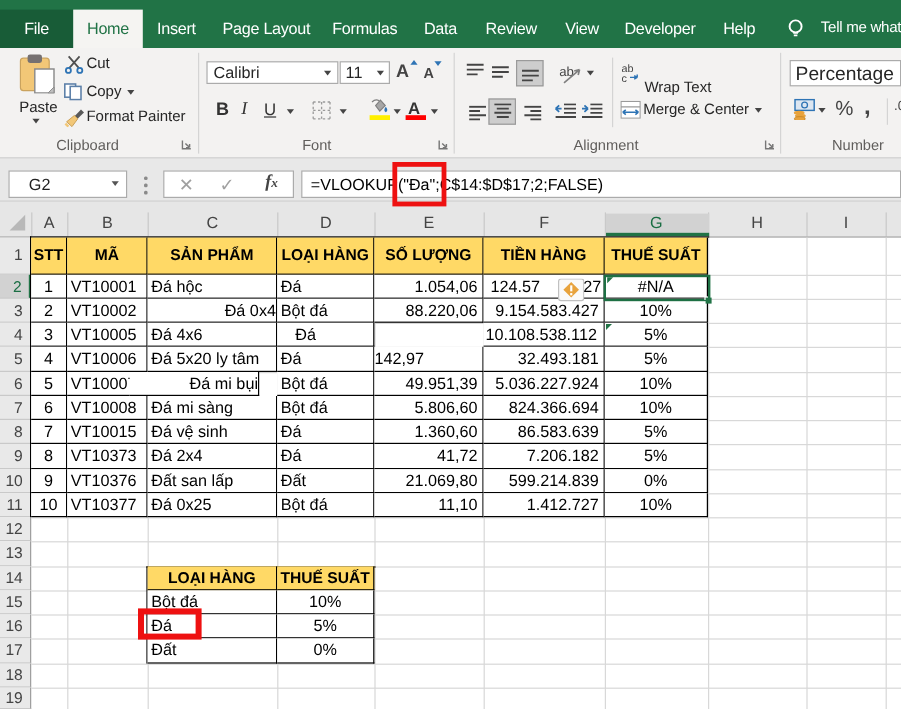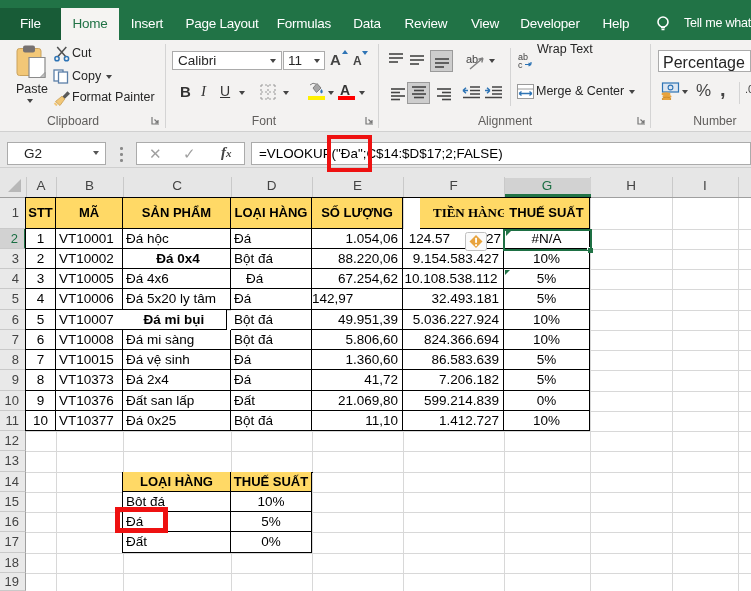--- a/index.html
+++ b/index.html
@@ -155,21 +155,21 @@
 <svg class="abs" style="left:484px;top:86px;" width="19" height="13" viewBox="0 0 19 13">
 <path d="M8 1 H18 M8 4.5 H18 M8 8 H18 M1 11.5 H18" stroke="#444" stroke-width="1.5" fill="none"></path>
 <path d="M1 4.5 L6 4.5 M6 4.5 L3 1.8 M6 4.5 L3 7.2" stroke="#2E74B5" stroke-width="1.5" fill="none"></path>
 </svg>
 <div class="gsep" style="left:510px;top:48px;height:58px;"></div>
 <svg class="abs" style="left:518px;top:52px;" width="17" height="17" viewBox="0 0 17 17">
 <text x="0" y="8" font-size="9" fill="#444" font-family="Liberation Sans">ab</text>
 <text x="0" y="16" font-size="9" fill="#444" font-family="Liberation Sans">c</text>
 <path d="M7 12.5 H13 M13 12.5 L13 10 M13 12.5 L10.5 11 M13 12.5 L10.5 14" stroke="#2E74B5" stroke-width="1.2" fill="none"></path>
 </svg>
-<div class="icolbl" style="left:537px;top:42px;font-size:12.5px;">Wrap Text</div>
+<div class="icolbl" style="left:537px;top:66px;font-size:12.5px;">Wrap Text</div>
 <svg class="abs" style="left:517px;top:84px;" width="17" height="15" viewBox="0 0 17 15">
 <rect x="0.5" y="0.5" width="16" height="14" fill="#fff" stroke="#9a9a9a" stroke-width="1"></rect>
 <path d="M0.5 5 H16.5" stroke="#9a9a9a" stroke-width="1"></path>
 <path d="M2 9.5 H15 M2 9.5 L4.5 7.5 M2 9.5 L4.5 11.5 M15 9.5 L12.5 7.5 M15 9.5 L12.5 11.5" stroke="#2E74B5" stroke-width="1.3" fill="none"></path>
 </svg>
 <div class="icolbl" style="left:536px;top:84px;font-size:12.5px;">Merge &amp; Center</div>
 <div class="caret" style="left:629px;top:90px;"></div>
 <div class="grplbl" style="left:455px;width:100px;">Alignment</div>
 <svg class="abs" style="left:637px;top:116px;" width="10" height="10" viewBox="0 0 10 10">
 <path d="M1 1 L1 8 L8 8" fill="none" stroke="#777" stroke-width="1.2"></path>
@@ -273,53 +273,52 @@
 <div class="hline" style="left:26px;top:532.35px;width:725px;"></div>
 <div class="hline" style="left:26px;top:552.60px;width:725px;"></div>
 <div class="hline" style="left:26px;top:572.85px;width:725px;"></div>
 <div class="abs" style="left:25px;top:197px;width:566px;height:1px;background:#000;"></div>
 <div class="abs" style="left:25px;top:197px;width:1px;height:234.2px;background:#000;"></div>
 <div class="cell hd" style="left:26px;top:198.00px;width:30px;height:30.60px;line-height:29.60px;">STT</div>
 <div class="cell hd" style="left:56px;top:198.00px;width:67px;height:30.60px;line-height:29.60px;">MÃ</div>
 <div class="cell hd" style="left:123px;top:198.00px;width:108px;height:30.60px;line-height:29.60px;">SẢN PHẨM</div>
 <div class="cell hd" style="left:231px;top:198.00px;width:81px;height:30.60px;line-height:29.60px;">LOẠI HÀNG</div>
 <div class="cell hd" style="left:312px;top:198.00px;width:91px;height:30.60px;line-height:29.60px;">SỐ LƯỢNG</div>
-<div class="cell hd" style="left:420px;top:198.00px;width:101px;height:30.60px;line-height:29.60px;font-family:Liberation Serif, serif;">TIỀN HÀNG</div>
+<div class="cell hd" style="left:403px;top:198.00px;width:101px;height:30.60px;line-height:29.60px;">TIỀN HÀNG</div>
 <div class="cell hd" style="left:504px;top:198.00px;width:86px;height:30.60px;line-height:29.60px;">THUẾ SUẤT</div>
 <div class="cell" style="left:26px;top:228.60px;width:30px;height:20.25px;line-height:19.25px;text-align:center;">1</div>
 <div class="cell" style="left:56px;top:228.60px;width:67px;height:20.25px;line-height:19.25px;text-align:left;padding-left:3px;">VT10001</div>
 <div class="cell" style="left:123px;top:228.60px;width:108px;height:20.25px;line-height:19.25px;text-align:left;padding-left:3px;">Đá hộc</div>
 <div class="cell" style="left:231px;top:228.60px;width:81px;height:20.25px;line-height:19.25px;text-align:left;padding-left:3px;">Đá</div>
 <div class="cell" style="left:312px;top:228.60px;width:91px;height:20.25px;line-height:19.25px;text-align:right;padding-right:4px;">1.054,06</div>
 <div class="cell" style="left:403px;top:228.60px;width:101px;height:20.25px;line-height:19.25px;text-align:right;padding-right:4px;"></div>
 <div class="cell" style="left:504px;top:228.60px;width:86px;height:20.25px;line-height:19.25px;text-align:center;">#N/A</div>
 <div class="cell" style="left:26px;top:248.85px;width:30px;height:20.25px;line-height:19.25px;text-align:center;">2</div>
 <div class="cell" style="left:56px;top:248.85px;width:67px;height:20.25px;line-height:19.25px;text-align:left;padding-left:3px;">VT10002</div>
-<div class="cell" style="left:123px;top:248.85px;width:108px;height:20.25px;line-height:19.25px;text-align:center;padding-left:3px;font-weight:bold;">Đá 0x4</div>
+<div class="cell" style="left:123px;top:248.85px;width:108px;height:20.25px;line-height:19.25px;text-align:right;padding-left:3px;">Đá 0x4</div>
 <div class="cell" style="left:231px;top:248.85px;width:81px;height:20.25px;line-height:19.25px;text-align:left;padding-left:3px;">Bột đá</div>
 <div class="cell" style="left:312px;top:248.85px;width:91px;height:20.25px;line-height:19.25px;text-align:right;padding-right:4px;">88.220,06</div>
 <div class="cell" style="left:403px;top:248.85px;width:101px;height:20.25px;line-height:19.25px;text-align:right;padding-right:4px;">9.154.583.427</div>
 <div class="cell" style="left:504px;top:248.85px;width:86px;height:20.25px;line-height:19.25px;text-align:center;">10%</div>
 <div class="cell" style="left:26px;top:269.10px;width:30px;height:20.25px;line-height:19.25px;text-align:center;">3</div>
 <div class="cell" style="left:56px;top:269.10px;width:67px;height:20.25px;line-height:19.25px;text-align:left;padding-left:3px;">VT10005</div>
 <div class="cell" style="left:123px;top:269.10px;width:108px;height:20.25px;line-height:19.25px;text-align:left;padding-left:3px;">Đá 4x6</div>
 <div class="cell" style="left:231px;top:269.10px;width:81px;height:20.25px;line-height:19.25px;text-align:left;padding-left:15px;">Đá</div>
-<div class="cell" style="left:312px;top:269.10px;width:91px;height:20.25px;line-height:19.25px;text-align:right;padding-right:4px;">67.254,62</div>
 <div class="cell" style="left:403px;top:269.10px;width:101px;height:20.25px;line-height:19.25px;text-align:center;padding-right:4px;">10.108.538.112</div>
 <div class="cell" style="left:504px;top:269.10px;width:86px;height:20.25px;line-height:19.25px;text-align:center;">5%</div>
 <div class="cell" style="left:26px;top:289.35px;width:30px;height:20.25px;line-height:19.25px;text-align:center;">4</div>
 <div class="cell" style="left:56px;top:289.35px;width:67px;height:20.25px;line-height:19.25px;text-align:left;padding-left:3px;">VT10006</div>
 <div class="cell" style="left:123px;top:289.35px;width:108px;height:20.25px;line-height:19.25px;text-align:left;padding-left:3px;">Đá 5x20 ly tâm</div>
 <div class="cell" style="left:231px;top:289.35px;width:81px;height:20.25px;line-height:19.25px;text-align:left;padding-left:3px;">Đá</div>
 <div class="cell" style="left:312px;top:289.35px;width:91px;height:20.25px;line-height:19.25px;padding-right:4px;">142,97</div>
 <div class="cell" style="left:403px;top:289.35px;width:101px;height:20.25px;line-height:19.25px;text-align:right;padding-right:4px;">32.493.181</div>
 <div class="cell" style="left:504px;top:289.35px;width:86px;height:20.25px;line-height:19.25px;text-align:center;">5%</div>
 <div class="cell" style="left:26px;top:309.60px;width:30px;height:20.25px;line-height:19.25px;text-align:center;">5</div>
 <div class="cell" style="left:56px;top:309.60px;width:67px;height:20.25px;line-height:19.25px;text-align:left;padding-left:3px;">VT10007</div>
-<div class="cell" style="left:119px;top:309.60px;width:108px;height:20.25px;line-height:19.25px;text-align:center;padding-left:3px;font-weight:bold;">Đá mi bụi</div>
+<div class="cell" style="left:108px;top:309.60px;width:108px;height:20.25px;line-height:19.25px;text-align:right;padding-left:3px;">Đá mi bụi</div>
 <div class="cell" style="left:231px;top:309.60px;width:81px;height:20.25px;line-height:19.25px;text-align:left;padding-left:3px;">Bột đá</div>
 <div class="cell" style="left:312px;top:309.60px;width:91px;height:20.25px;line-height:19.25px;text-align:right;padding-right:4px;">49.951,39</div>
 <div class="cell" style="left:403px;top:309.60px;width:101px;height:20.25px;line-height:19.25px;text-align:right;padding-right:4px;">5.036.227.924</div>
 <div class="cell" style="left:504px;top:309.60px;width:86px;height:20.25px;line-height:19.25px;text-align:center;">10%</div>
 <div class="cell" style="left:26px;top:329.85px;width:30px;height:20.25px;line-height:19.25px;text-align:center;">6</div>
 <div class="cell" style="left:56px;top:329.85px;width:67px;height:20.25px;line-height:19.25px;text-align:left;padding-left:3px;">VT10008</div>
 <div class="cell" style="left:123px;top:329.85px;width:108px;height:20.25px;line-height:19.25px;text-align:left;padding-left:3px;">Đá mi sàng</div>
 <div class="cell" style="left:231px;top:329.85px;width:81px;height:20.25px;line-height:19.25px;text-align:left;padding-left:3px;">Bột đá</div>
 <div class="cell" style="left:312px;top:329.85px;width:91px;height:20.25px;line-height:19.25px;text-align:right;padding-right:4px;">5.806,60</div>
 <div class="cell" style="left:403px;top:329.85px;width:101px;height:20.25px;line-height:19.25px;text-align:right;padding-right:4px;">824.366.694</div>

